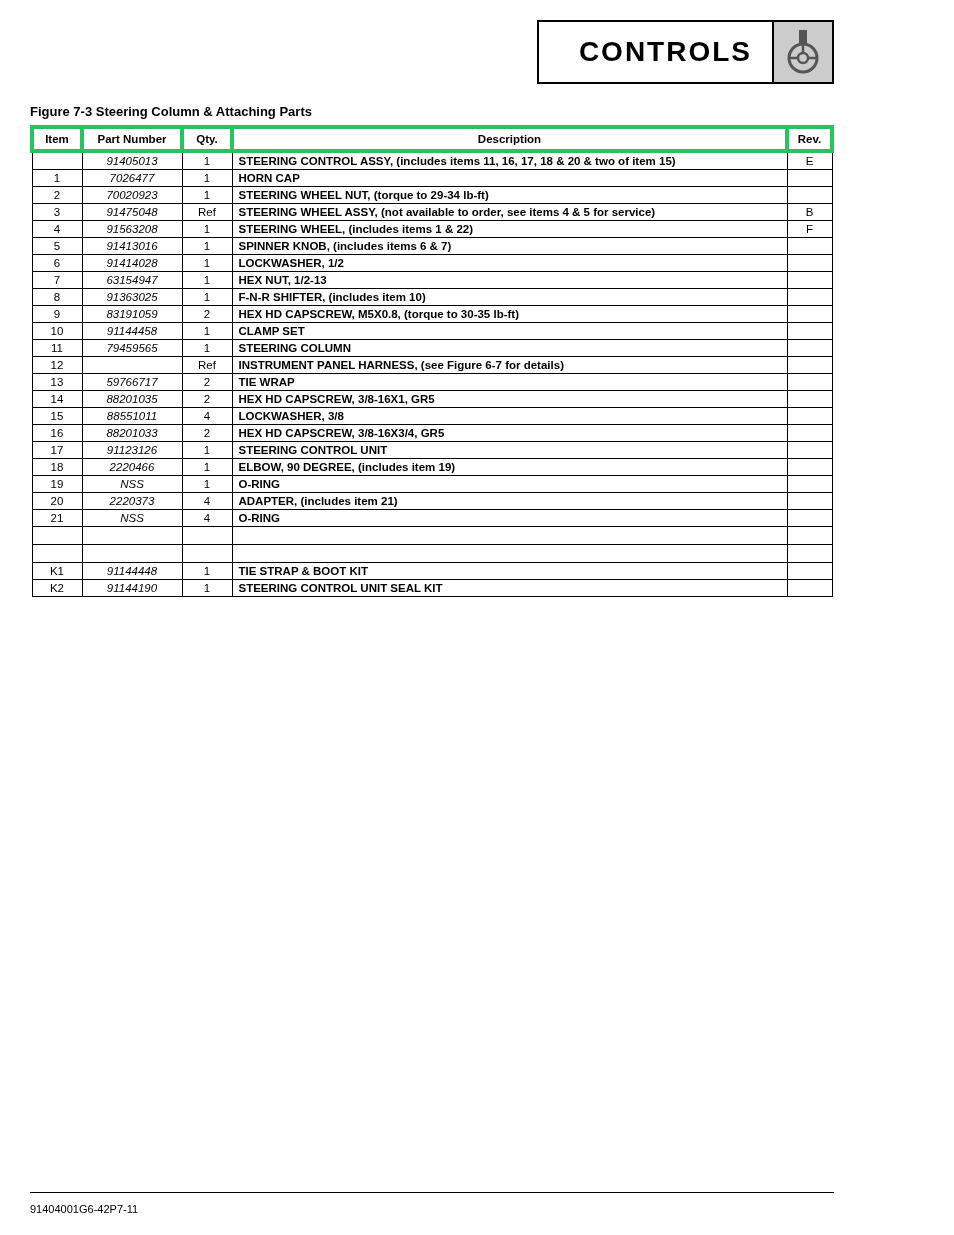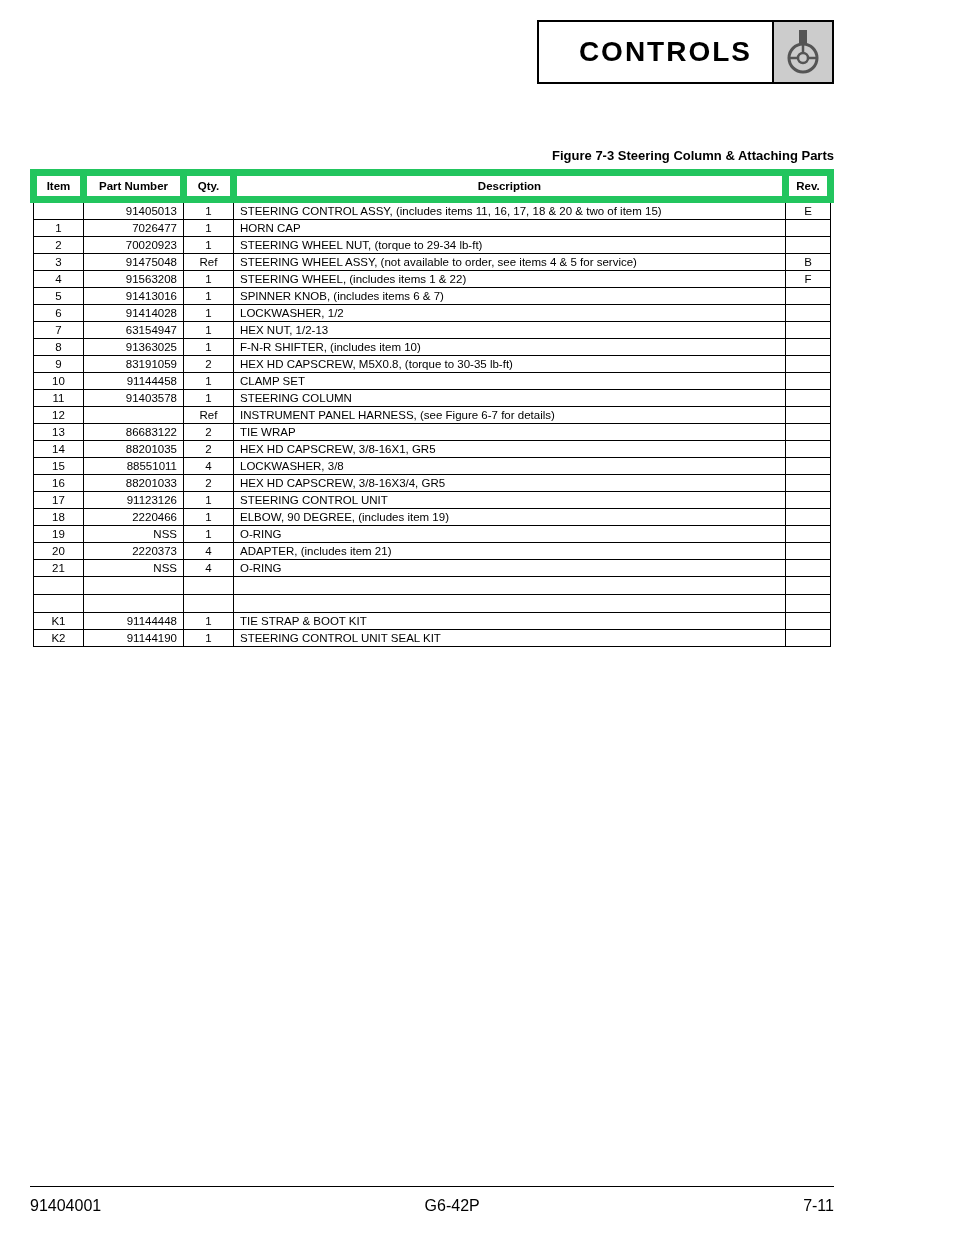--- a/index.html
+++ b/index.html
@@ -39,59 +39,56 @@
     .header-icon {
       width: 60px;
       height: 60px;
       border-left: 2px solid #000;
       background: #ccc;
       display: flex;
       align-items: center;
       justify-content: center;
     }
     .figure-title {
-      text-align: right;
+      text-align: left;
       font-weight: bold;
       font-size: 13px;
       margin-bottom: 6px;
-      margin-top: 44px;
     }
     .parts-table {
       width: 100%;
       border-collapse: collapse;
       font-size: 11.5px;
     }
     .parts-table th {
-      border: 7px solid #22c55e;
+      border: 4px solid #22c55e;
       padding: 4px 6px;
       text-align: center;
       font-weight: bold;
       background: #fff;
     }
     .parts-table th.desc-col {
       text-align: center;
     }
     .parts-table td {
       border: 1px solid #000;
       padding: 2px 6px;
       vertical-align: top;
     }
     .parts-table td.item-col { text-align: center; width: 50px; }
-    .parts-table td.part-col { text-align: right; width: 100px; }
+    .parts-table td.part-col { text-align: center; width: 100px; font-style: italic; }
     .parts-table td.qty-col  { text-align: center; width: 50px; }
-    .parts-table td.desc-col { text-align: left; }
+    .parts-table td.desc-col { text-align: left; font-weight: bold; }
     .parts-table td.rev-col  { text-align: center; width: 45px; }
     .footer {
       display: flex;
-      justify-content: space-between;
       margin-top: auto;
       padding-top: 10px;
       border-top: 1px solid #000;
-      font-size: 16px;
-      gap: 8px;
+      font-size: 11px;
     }
   </style>
 </head>
 <body>
 
 <div class="page">
 
   <div class="header">
     <div class="header-controls-box">
       <div class="header-title">CONTROLS</div>
@@ -195,35 +192,35 @@
         </tr>
         <tr>
           <td class="item-col">10</td>
           <td class="part-col">91144458</td>
           <td class="qty-col">1</td>
           <td class="desc-col">CLAMP SET</td>
           <td class="rev-col"></td>
         </tr>
         <tr>
           <td class="item-col">11</td>
-          <td class="part-col">91403578</td>
+          <td class="part-col">79459565</td>
           <td class="qty-col">1</td>
           <td class="desc-col">STEERING COLUMN</td>
           <td class="rev-col"></td>
         </tr>
         <tr>
           <td class="item-col">12</td>
           <td class="part-col"></td>
           <td class="qty-col">Ref</td>
           <td class="desc-col">INSTRUMENT PANEL HARNESS, (see Figure 6-7 for details)</td>
           <td class="rev-col"></td>
         </tr>
         <tr>
           <td class="item-col">13</td>
-          <td class="part-col">86683122</td>
+          <td class="part-col">59766717</td>
           <td class="qty-col">2</td>
           <td class="desc-col">TIE WRAP</td>
           <td class="rev-col"></td>
         </tr>
         <tr>
           <td class="item-col">14</td>
           <td class="part-col">88201035</td>
           <td class="qty-col">2</td>
           <td class="desc-col">HEX HD CAPSCREW, 3/8-16X1, GR5</td>
           <td class="rev-col"></td>

